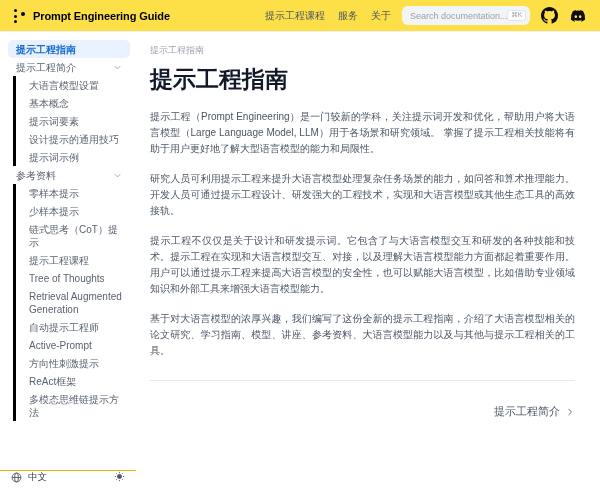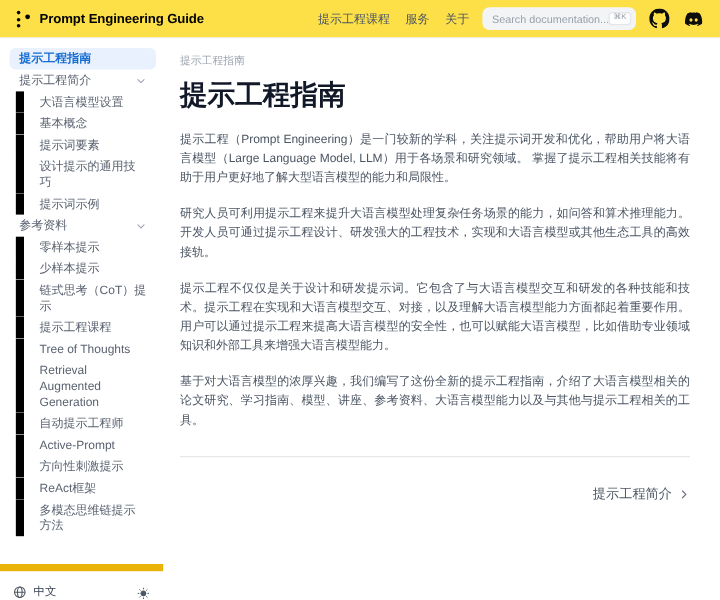--- a/index.html
+++ b/index.html
@@ -32,25 +32,25 @@
 
   
   .sidebar { position:absolute; top:31px; left:0; width:136px; bottom:30px;
     padding:9px 4px 0 6px; overflow:hidden; background:#fff; }
   .side-item { display:flex; align-items:center; justify-content:space-between;
     margin:0 2px; padding:2.5px 8px; border-radius:5px; cursor:pointer;
     font-size:10px; line-height:13px; color:#5a6270; }
   .side-item .chev { display:none; color:#9ca3af; flex:none; margin-left:4px; }
   .side-item.section .chev { display:block; }
   .side-item.active { background:#e8f1fd; color:#156cd2; font-weight:bold; }
-  .side-item.sub { margin-left:7px; border-left:7px solid #000000;
+  .side-item.sub { margin-left:7px; border-left:3px solid #000000;
     border-radius:0 5px 5px 0; padding-left:13px; }
 
   .side-footer { position:absolute; left:0; bottom:0; width:136px; height:30px;
-    border-top:6px solid #eab308; background:#fff; display:flex; align-items:flex-end;
+    border-top:1px solid #eab308; background:#fff; display:flex; align-items:flex-start;
     justify-content:space-between; padding:0 11px; }
   .lang-btn { display:flex; align-items:center; gap:6px; font-size:9.5px; color:#374151; cursor:pointer; }
   .theme-btn { display:flex; align-items:center; color:#374151; cursor:pointer; }
 
   
   .main { position:absolute; top:31px; left:136px; right:0; bottom:0;
     padding:13px 25px 0 14px; overflow:hidden; }
   .breadcrumb { font-size:9px; color:#9ca3af; }
   .page-title { margin-top:7px; font-size:23px; font-weight:bold; color:#111827; letter-spacing:0; }
   .content p { margin-top:14px; font-size:10px; line-height:16px; color:#4b5563;

